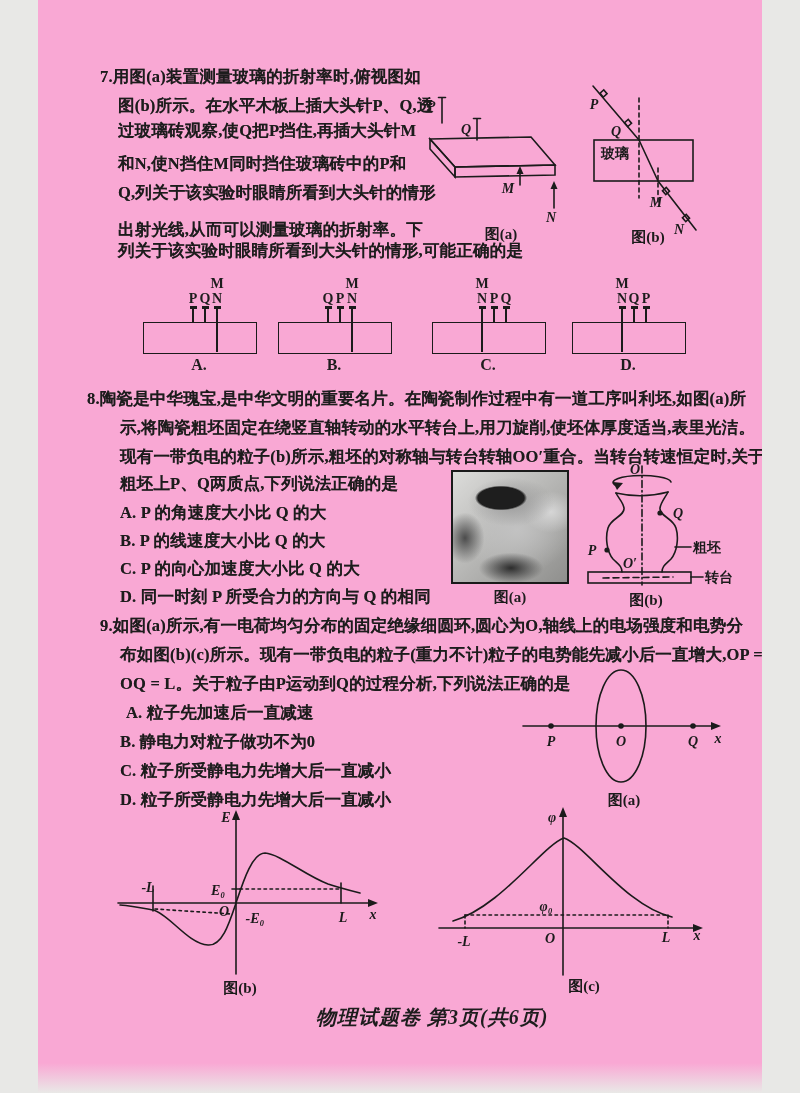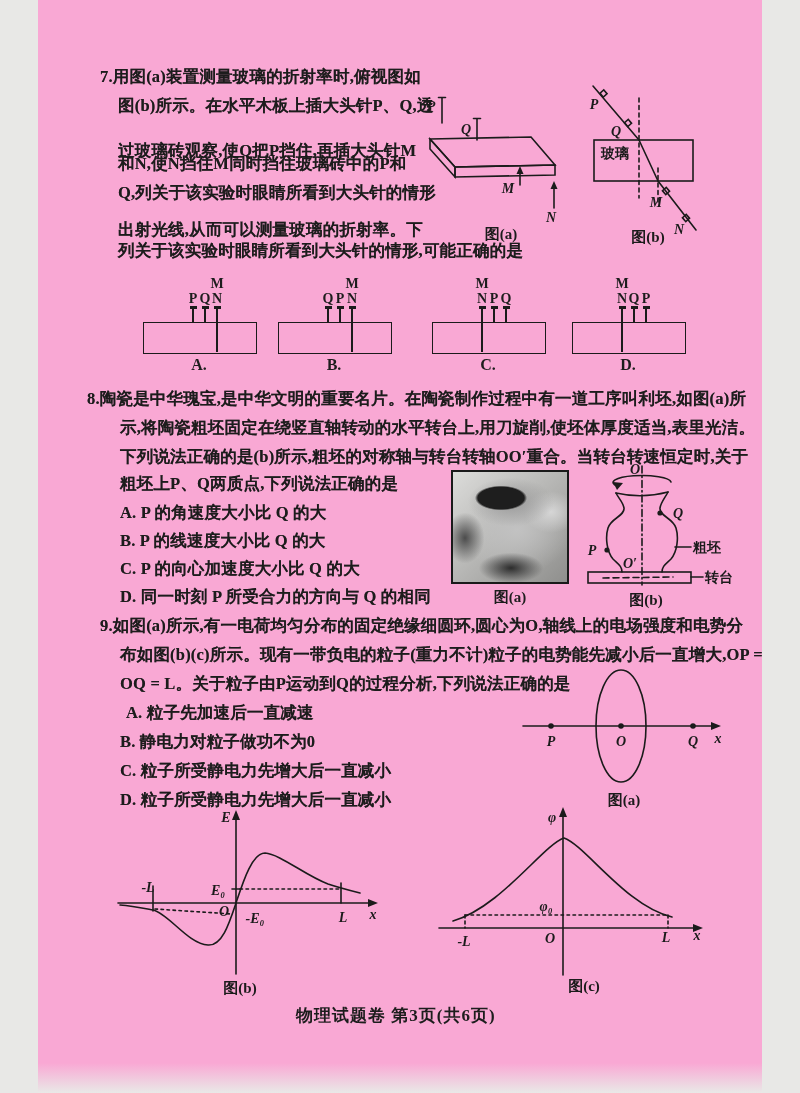--- a/index.html
+++ b/index.html
@@ -37,32 +37,32 @@
   .photo{position:absolute;left:413px;top:470px;width:118px;height:114px;
          border:2px solid #1a1a1a;box-sizing:border-box;
          background:
           radial-gradient(ellipse 42px 20px at 48px 26px, #1e1e1e 0%, #1e1e1e 55%, rgba(0,0,0,0) 62%),
           radial-gradient(ellipse 60px 34px at 58px 30px, #9a9a9a 0%, rgba(0,0,0,0) 72%),
           radial-gradient(ellipse 26px 34px at 12px 66px, #4c4c4c 0%, rgba(0,0,0,0) 75%),
           radial-gradient(ellipse 46px 22px at 58px 96px, #2c2c2c 0%, rgba(0,0,0,0) 70%),
           radial-gradient(ellipse 34px 26px at 98px 40px, #d6d6d6 0%, rgba(0,0,0,0) 80%),
           radial-gradient(ellipse 64px 52px at 64px 58px, #c2c2c2 0%, rgba(0,0,0,0) 85%),
           linear-gradient(135deg,#dcdcda,#8f8f8d);}
-  .footer{position:absolute;left:258px;top:1004px;font-size:17px;font-weight:700;
-          letter-spacing:1px;}
+  .footer{position:absolute;left:278px;top:1004px;font-size:20px;font-weight:700;
+          letter-spacing:1px;font-style:italic;}
 </style>
 </head>
 <body>
 
 <div id="page">
 
   <div>
     <div class="tl" style="left:62px;top:66px">7.用图(a)装置测量玻璃的折射率时,俯视图如</div>
     <div class="tl" style="left:80px;top:95px">图(b)所示。在水平木板上插大头针P、Q,透</div>
-    <div class="tl" style="left:80px;top:140px">过玻璃砖观察,使Q把P挡住,再插大头针M</div>
+    <div class="tl" style="left:80px;top:120px">过玻璃砖观察,使Q把P挡住,再插大头针M</div>
     <div class="tl" style="left:80px;top:153px">和N,使N挡住M同时挡住玻璃砖中的P和</div>
     <div class="tl" style="left:80px;top:182px">Q,列关于该实验时眼睛所看到大头针的情形</div>
     <div class="tl" style="left:80px;top:219px">出射光线,从而可以测量玻璃的折射率。下</div>
     <div class="tl" style="left:80px;top:240px">列关于该实验时眼睛所看到大头针的情形,可能正确的是</div>
 
     <svg style="left:385px;top:90px" width="145" height="155" viewBox="0 0 145 155">
       <text class="it" x="8" y="21" text-anchor="middle">P</text>
       <line class="stroke" x1="19" y1="8" x2="19" y2="33"></line>
       <line class="stroke" x1="15.5" y1="7.5" x2="22.5" y2="7.5" stroke-width="3"></line>
       <text class="it" x="43" y="44" text-anchor="middle">Q</text>
@@ -145,21 +145,21 @@
       <div class="pin" style="left:92px"></div>
       <div class="vline"></div>
       <div class="rect"></div>
       <div class="letter">D.</div>
     </div>
   </div>
 
   <div>
     <div class="tl" style="left:49px;top:388px">8.陶瓷是中华瑰宝,是中华文明的重要名片。在陶瓷制作过程中有一道工序叫利坯,如图(a)所</div>
     <div class="tl" style="left:82px;top:417px">示,将陶瓷粗坯固定在绕竖直轴转动的水平转台上,用刀旋削,使坯体厚度适当,表里光洁。</div>
-    <div class="tl" style="left:82px;top:446px">下列说法正确的是(b)所示,粗坯的对称轴与转台转轴OO′重合。当转台转速恒定时,关于</div>
+    <div class="tl" style="left:82px;top:446px">现有一带负电的粒子(b)所示,粗坯的对称轴与转台转轴OO′重合。当转台转速恒定时,关于</div>
     <div class="tl" style="left:82px;top:473px">粗坯上P、Q两质点,下列说法正确的是</div>
     <div class="tl" style="left:82px;top:502px">A. P 的角速度大小比 Q 的大</div>
     <div class="tl" style="left:82px;top:530px">B. P 的线速度大小比 Q 的大</div>
     <div class="tl" style="left:82px;top:558px">C. P 的向心加速度大小比 Q 的大</div>
     <div class="tl" style="left:82px;top:586px">D. 同一时刻 P 所受合力的方向与 Q 的相同</div>
 
     <div class="photo"></div>
     <div class="cap" style="left:413px;top:588px;width:118px">图(a)</div>
 
     <svg style="left:545px;top:458px" width="200" height="155" viewBox="0 0 200 155">

